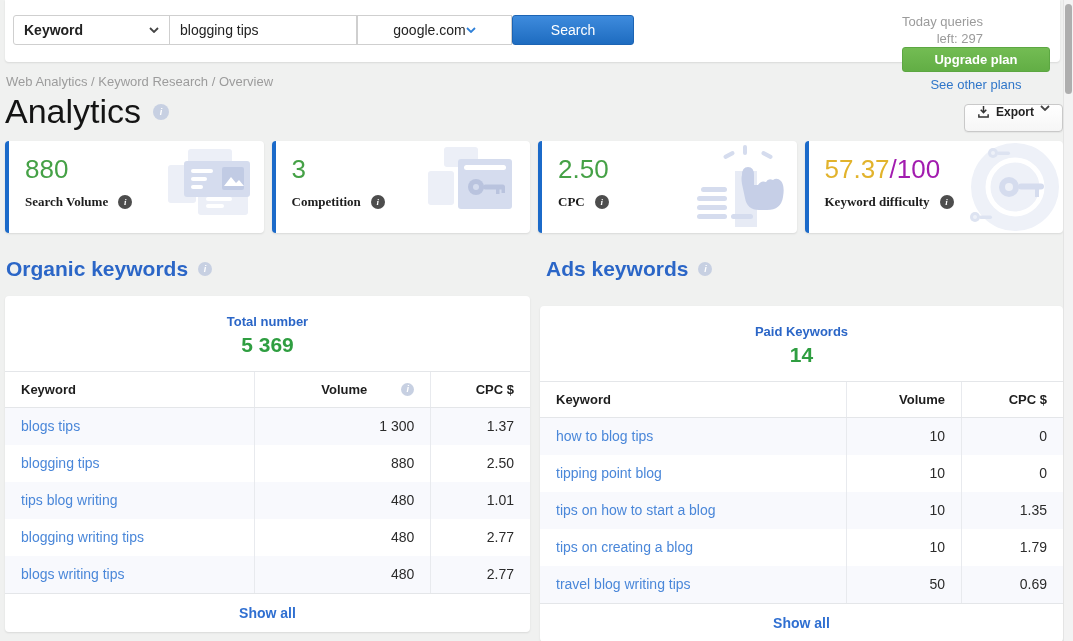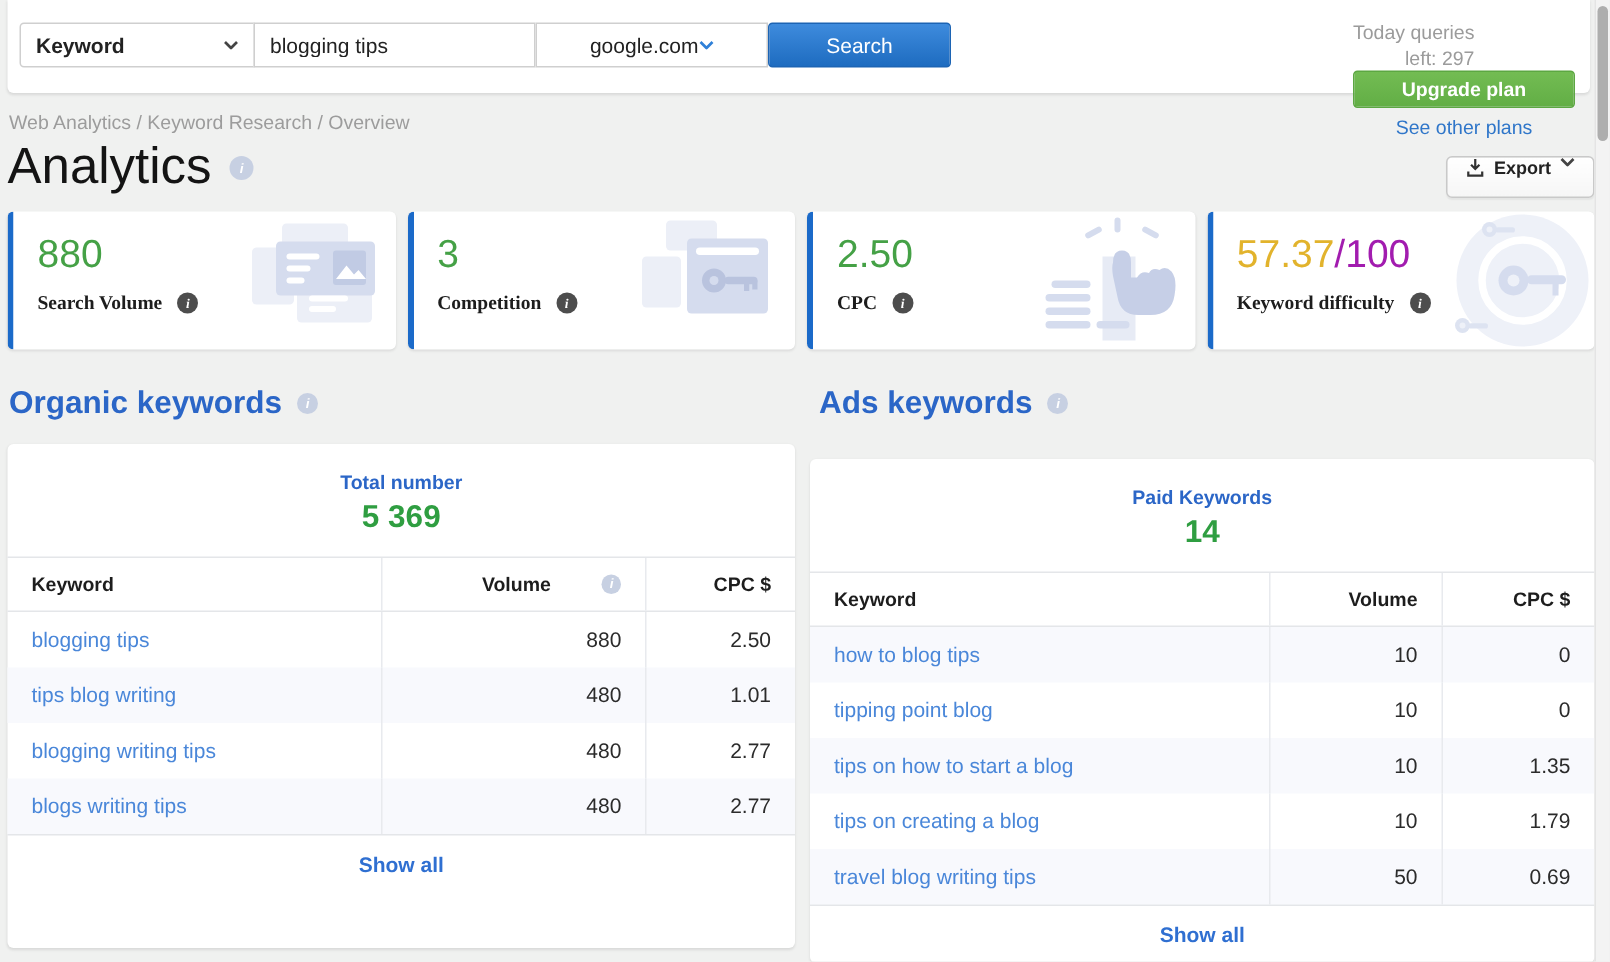--- a/index.html
+++ b/index.html
@@ -268,20 +268,25 @@
       <div class="th th-num">
           <span>Volume</span>
           <span class="info info-13">i</span>
         </div>
       <div class="th th-num">
           <span>CPC $</span>
         </div>
     </div>
     <div>
 
+    <div class="tr row alt">
+        <div class="td td-kw"><a>blogs tips</a></div>
+        <div class="td td-num">1 300</div>
+        <div class="td td-num">1.37</div>
+      </div>
         <div class="tr row">
         <div class="td td-kw"><a>blogging tips</a></div>
         <div class="td td-num">880</div>
         <div class="td td-num">2.50</div>
       </div>
         <div class="tr row alt">
         <div class="td td-kw"><a>tips blog writing</a></div>
         <div class="td td-num">480</div>
         <div class="td td-num">1.01</div>
       </div>

